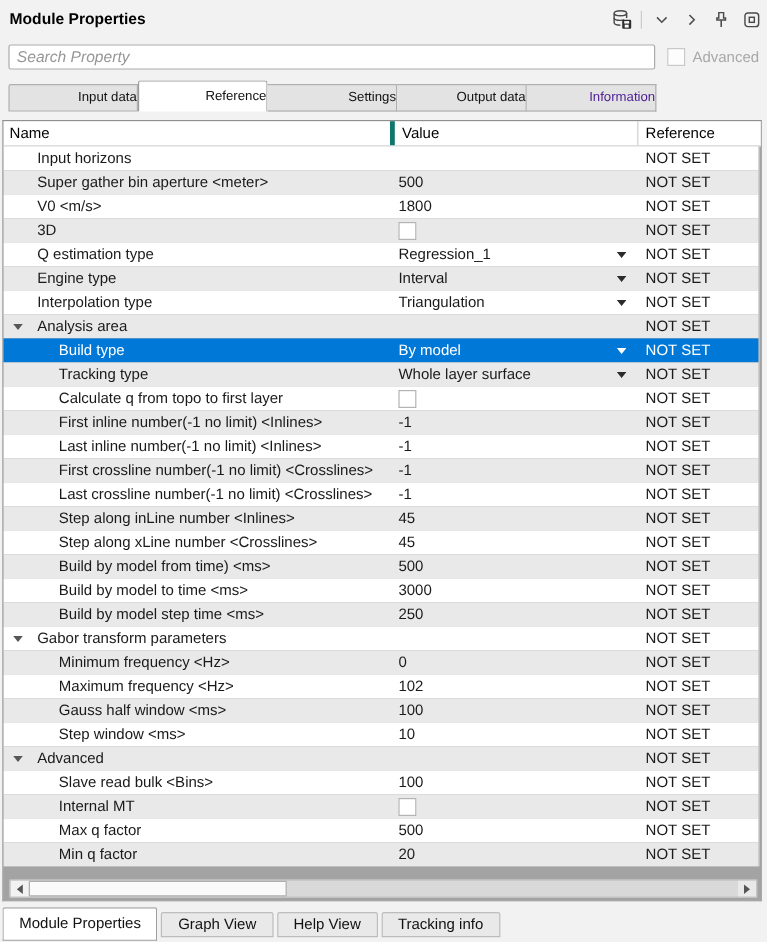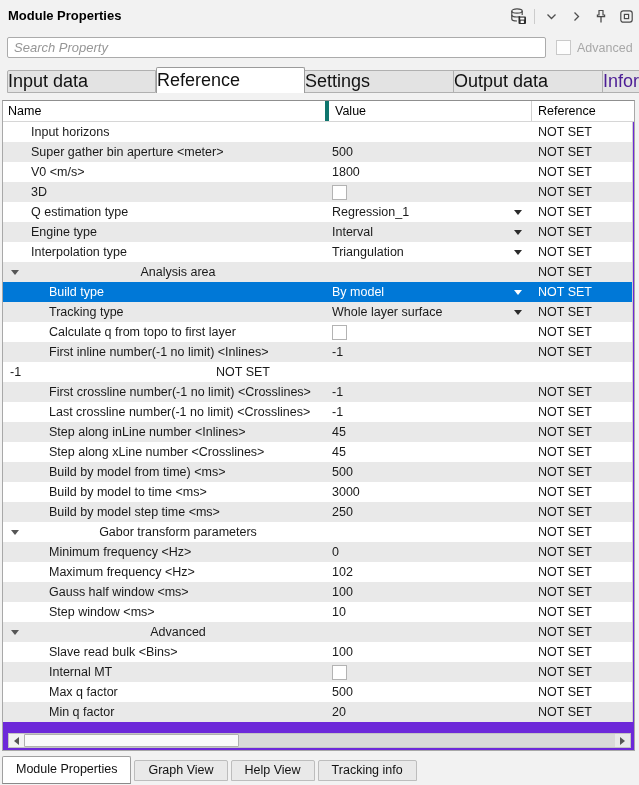--- a/index.html
+++ b/index.html
@@ -27,53 +27,53 @@
     font-family:"Liberation Sans",sans-serif;font-size:13px;padding:0 6px;color:#333;outline:none;
   }
   .search-input::placeholder{color:#969696;font-style:italic;}
   .advanced{position:absolute;left:556px;top:40px;display:flex;align-items:center;gap:6px;}
   .advanced .cb{width:13px;height:13px;background:#fdfdfd;border:1px solid #c9c9c9;}
   .advanced .lbl{color:#a8a8a8;font-size:12.5px;}
 
   
   .tabstrip{position:absolute;left:7px;top:67px;height:26px;display:flex;align-items:flex-end;}
   .tab{
-    box-sizing:border-box;width:149px;height:23px;line-height:21px;text-align:left;
+    box-sizing:border-box;width:108px;height:23px;line-height:21px;text-align:right;
     background:#e3e3e3;border:1px solid #b0b0b0;border-left-width:0;
-    color:#111;font-size:18px;cursor:default;
+    color:#111;font-size:11px;cursor:default;
   }
   .tab:first-child{border-left-width:1px;border-top-left-radius:2px;}
   .tab.active{
     background:#ffffff;height:26px;line-height:25px;border-left-width:1px;
     border-bottom:none;border-color:#9b9b9b;border-top-left-radius:2px;border-top-right-radius:2px;
   }
   .tab.active + .tab{border-left-width:0;}
   .tab.disabled{color:#4c1d95;}
 
   
   .table-frame{
     position:absolute;left:2px;top:100px;width:633px;height:651px;
-    background:#6d28d9;border:1px solid #a8a8a8;border-top-color:#8f8f8f;box-sizing:border-box;
+    background:#a3a3a3;border:1px solid #a8a8a8;border-top-color:#8f8f8f;box-sizing:border-box;
   }
   .thead{display:flex;height:20px;line-height:20px;border-bottom:1px solid #d6d6d6;background:#fff;}
   .th{box-sizing:border-box;padding-left:6px;font-size:12.5px;color:#000;}
   .th.c-name{width:322px;padding-left:5px;}
   .th.c-value{width:206px;border-left:4px solid #0f766e;}
   .th.c-ref{flex:1;border-left:1px solid #d0d0d0;}
 
   .tbody{position:relative;width:629px;border-right:1px solid #cfcfcf;}
   .prow{position:relative;display:flex;height:20px;line-height:20px;background:#fff;}
   .prow.alt{background:#e9e9e9;}
   .prow.selected{background:#0078d7;color:#fff;}
   .cell{box-sizing:border-box;overflow:hidden;white-space:nowrap;}
   .cell.name{width:322px;position:relative;}
   .cell.name .txt{display:block;}
   .ind-1 .txt{padding-left:28px;}
   .ind-2 .txt{padding-left:46px;}
-  .ind-0 .txt{padding-left:28px;text-align:center;}
+  .ind-0 .txt{padding-left:28px;}
   .tri{
     position:absolute;left:8px;top:8px;width:0;height:0;
     border-left:4px solid transparent;border-right:4px solid transparent;border-top:5px solid #565656;
   }
   .cell.value{width:206px;position:relative;padding-left:7px;}
   .cell.ref{flex:1;padding-left:7px;}
   .vcheck{
     position:absolute;left:7px;top:3px;width:13px;height:13px;
     background:#fff;border:1px solid #b3b3b3;
   }
@@ -257,20 +257,23 @@
           <div class="cell ref">NOT SET</div>
         </div>
         <div class="prow alt">
           <div class="cell name ind-2">
             <span class="txt">First inline number(-1 no limit) &lt;Inlines&gt;</span>
           </div>
           <div class="cell value"><span>-1</span></div>
           <div class="cell ref">NOT SET</div>
         </div>
         <div class="prow">
+          <div class="cell name ind-2">
+            <span class="txt">Last inline number(-1 no limit) &lt;Inlines&gt;</span>
+          </div>
           <div class="cell value"><span>-1</span></div>
           <div class="cell ref">NOT SET</div>
         </div>
         <div class="prow alt">
           <div class="cell name ind-2">
             <span class="txt">First crossline number(-1 no limit) &lt;Crosslines&gt;</span>
           </div>
           <div class="cell value"><span>-1</span></div>
           <div class="cell ref">NOT SET</div>
         </div>

